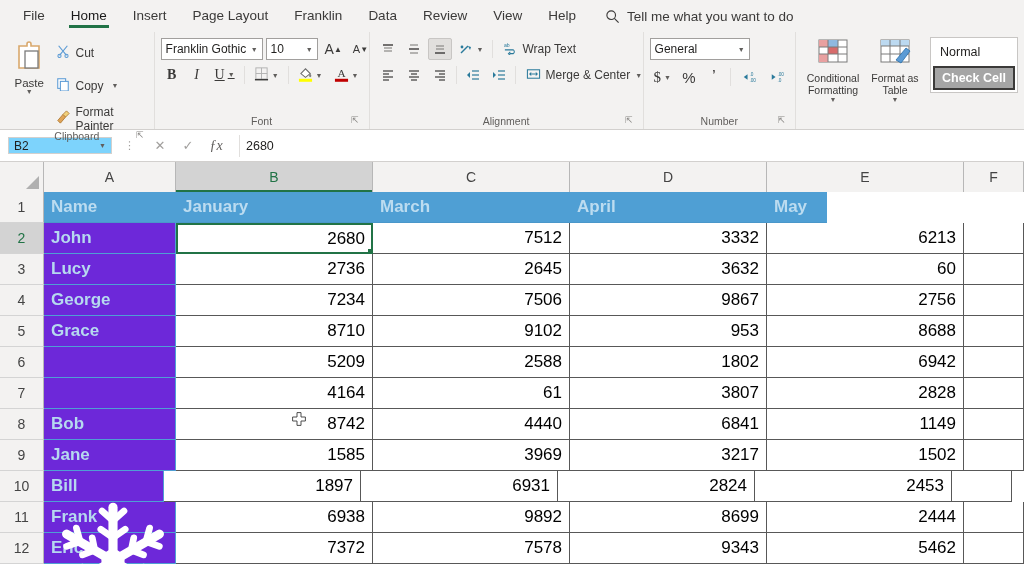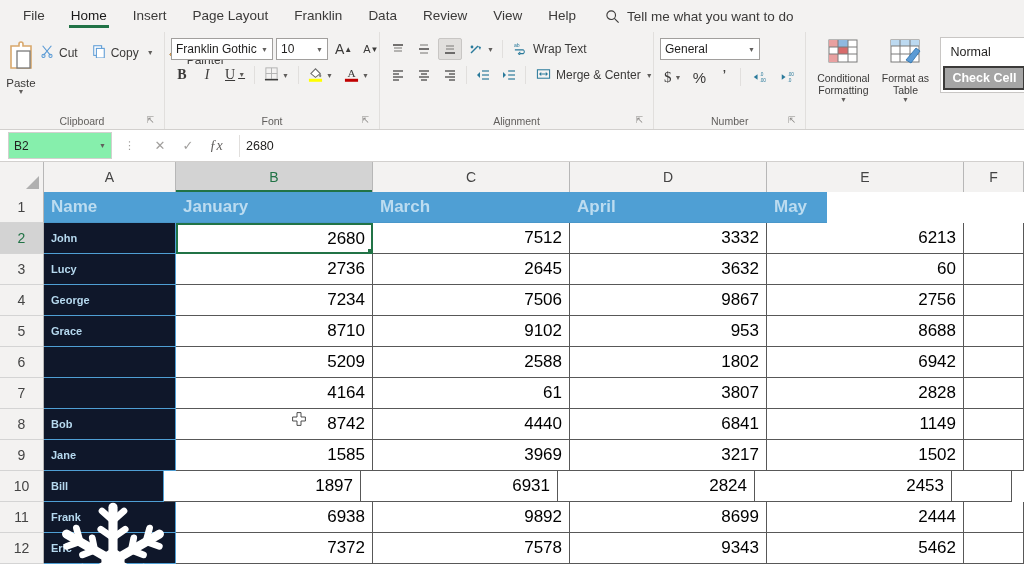--- a/index.html
+++ b/index.html
@@ -58,21 +58,21 @@
     font-size: 9px; color: #8a8886;
   }
 
   
   .clip-paste {
     display: flex; flex-direction: column; align-items: center;
     width: 52px; padding-top: 2px; cursor: default;
   }
   .clip-paste .lbl { font-size: 11.5px; color: #3b3a39; margin-top: 1px; }
   .clip-paste .caret { font-size: 7px; color: #605e5c; line-height: 6px; }
-  .clip-list { display: flex; flex-direction: row; gap: 6px; padding-top: 4px; }
+  .clip-list { display: flex; flex-direction: column; gap: 12px; padding-top: 4px; }
   .clip-item {
     display: flex; align-items: center; gap: 5px;
     font-size: 12px; color: #3b3a39; height: 21px;
     padding: 0 4px; cursor: default;
   }
   .clip-item .caret { font-size: 7px; color: #605e5c; margin-left: 3px; }
 
   
   .row { display: flex; align-items: center; gap: 3px; }
   .fontrow1 { margin-bottom: 4px; }
@@ -139,22 +139,22 @@
   }
 
   
   .formulabar {
     height: 32px; background: #ffffff;
     display: flex; align-items: center;
     border-bottom: 1px solid #d2d0ce;
     padding: 0 4px;
   }
   .namebox {
-    width: 104px; height: 27px; margin-left: 4px;
-    background: #86efac; border: 1px solid #d2d0ce;
+    width: 104px; height: 17px; margin-left: 4px;
+    background: #7dd3fc; border: 1px solid #d2d0ce;
     display: flex; align-items: center; justify-content: space-between;
     padding: 0 5px; font-size: 12px; color: #201f1e; cursor: default;
   }
   .namebox .caret { font-size: 7px; color: #605e5c; }
   .fb-dots { color: #a19f9d; font-size: 11px; margin: 0 12px; letter-spacing: 0; }
   .fb-btns { display: flex; align-items: center; gap: 2px; }
   .fb-btn {
     width: 26px; height: 22px;
     display: flex; align-items: center; justify-content: center;
     font-size: 13px; color: #a19f9d; cursor: default;
@@ -219,22 +219,22 @@
     overflow: hidden; position: relative;
   }
   .cell.num { justify-content: flex-end; }
   .cell.hdr {
     background: #4f9fd4; color: #bcdcf0;
     font-weight: bold; font-size: 17px;
     justify-content: flex-start;
     border-right-color: #4f9fd4; border-bottom-color: #4a97ca;
   }
   .cell.name {
-    background: #0f172a; color: #b6d9ef;
-    font-weight: bold; font-size: 11px;
+    background: #6d28d9; color: #b6d9ef;
+    font-weight: bold; font-size: 17px;
     border-right-color: #4f9fd4; border-bottom-color: #4f9fd4;
   }
   .cell.blank { border-right-color: #585858; }
   .cell.active {
     border: 2px solid #217346;
     padding: 0 6px;
   }
   .cell.active::after {
     content: ""; position: absolute;
     right: -3px; bottom: -3px; width: 5px; height: 5px;

